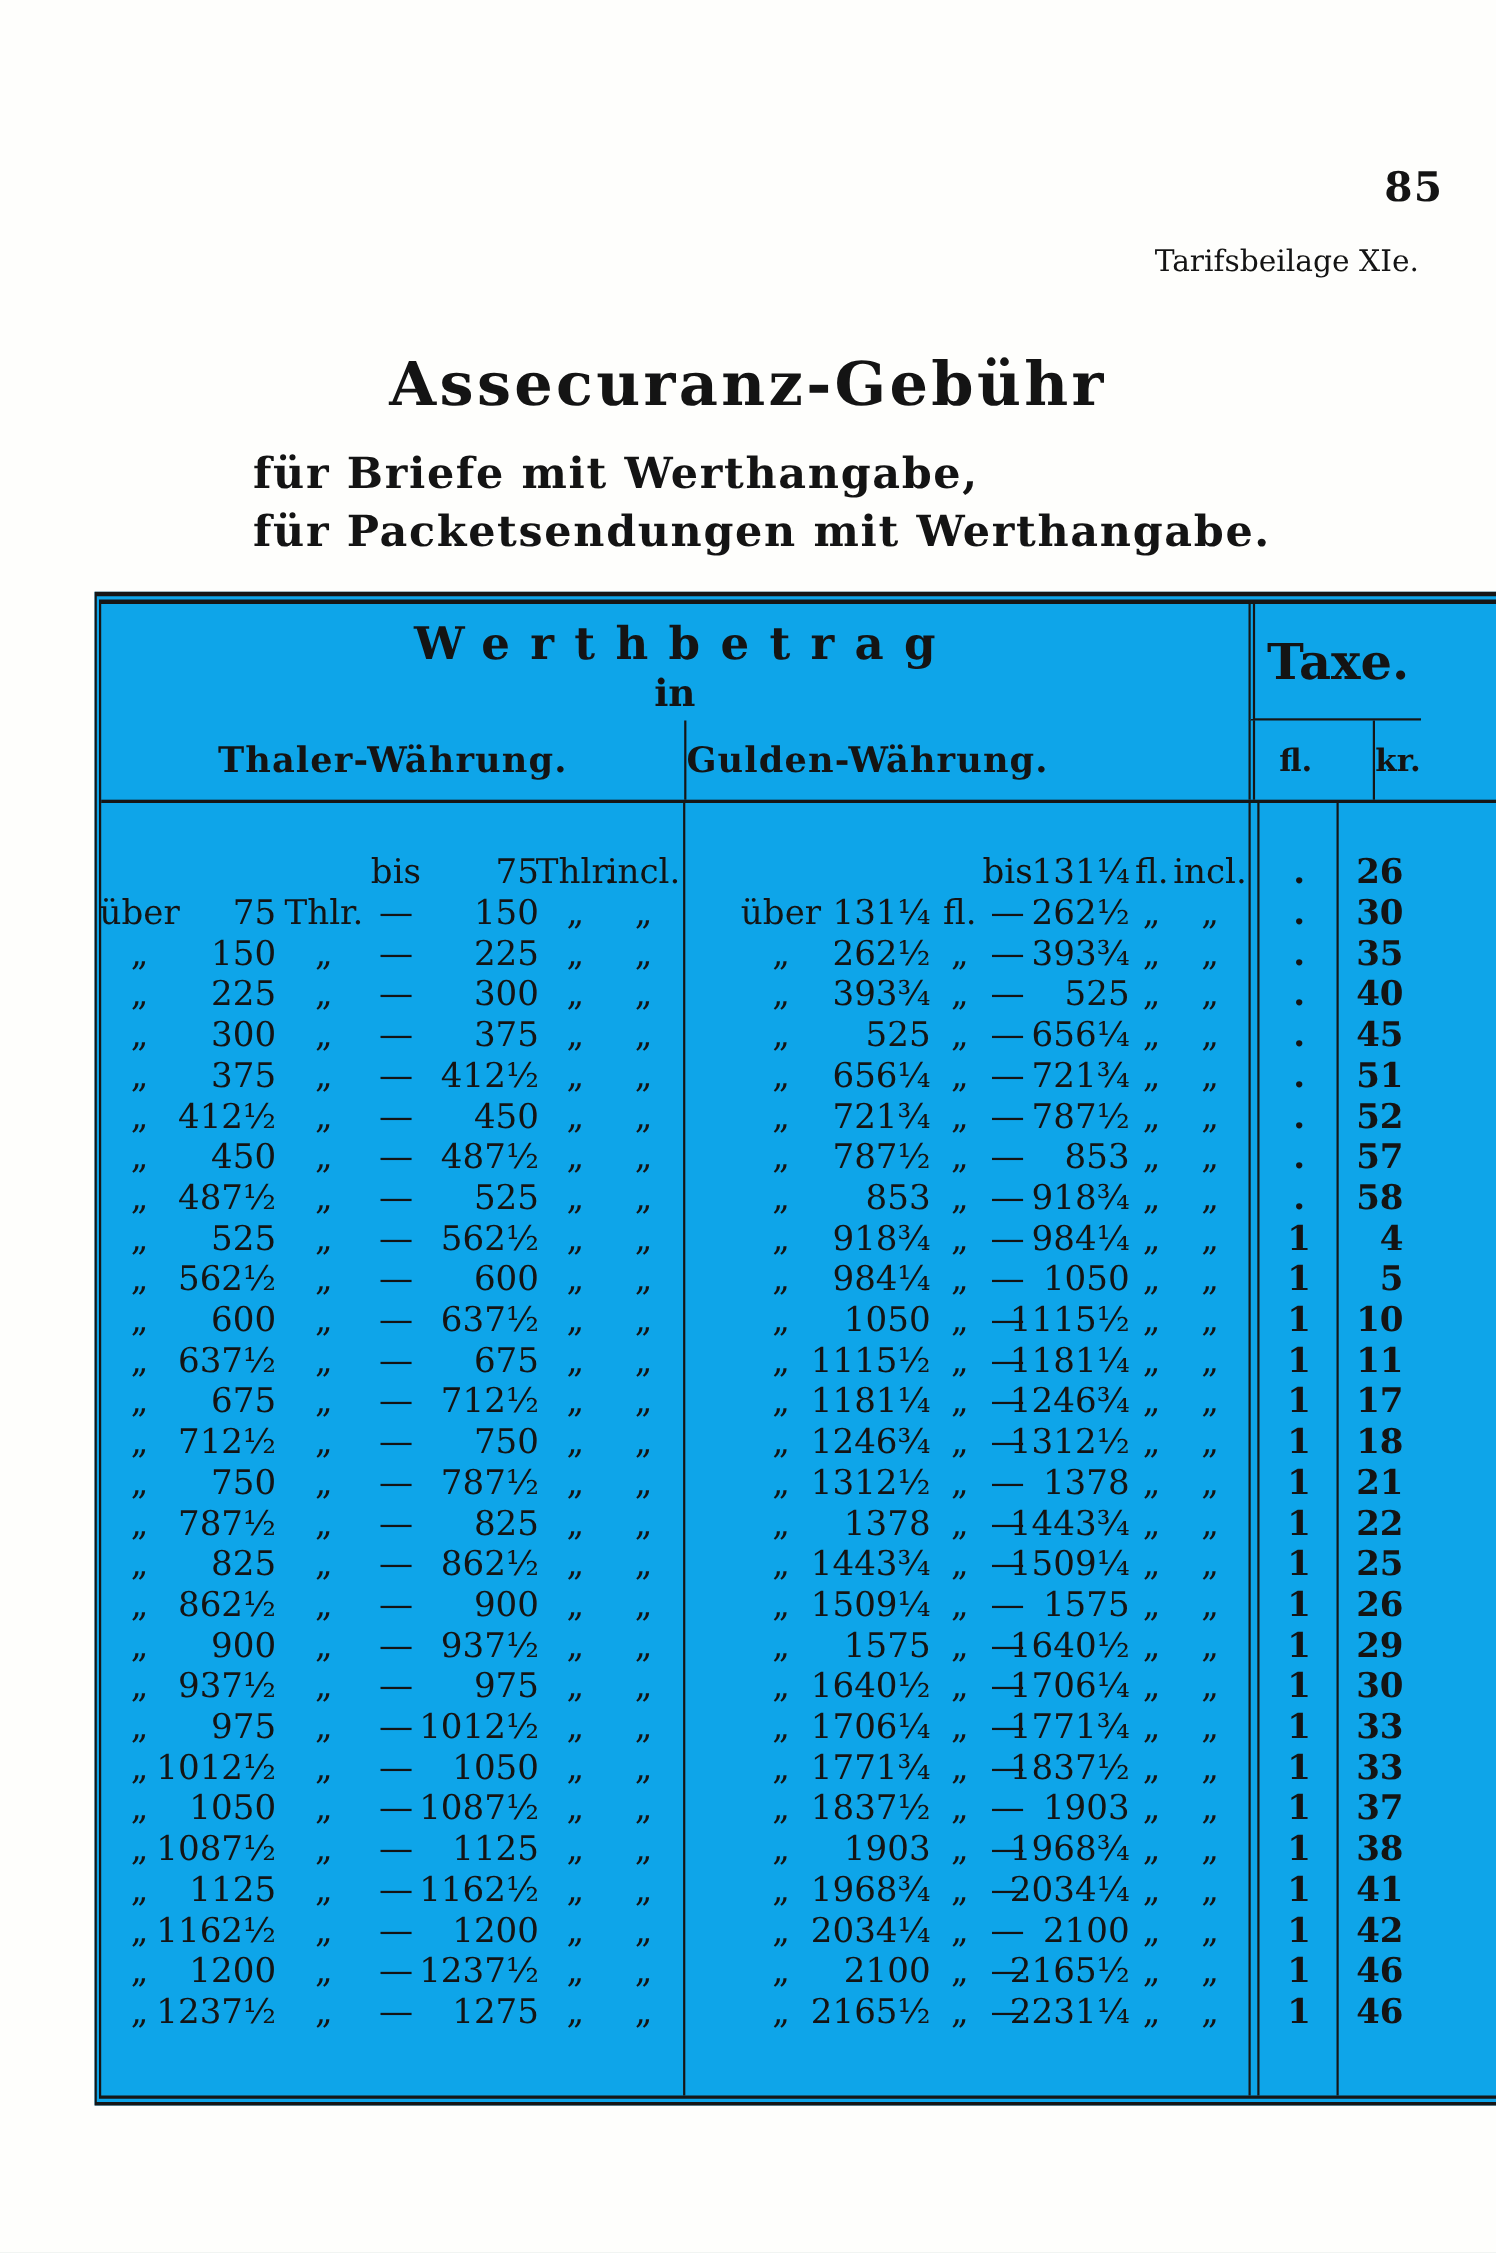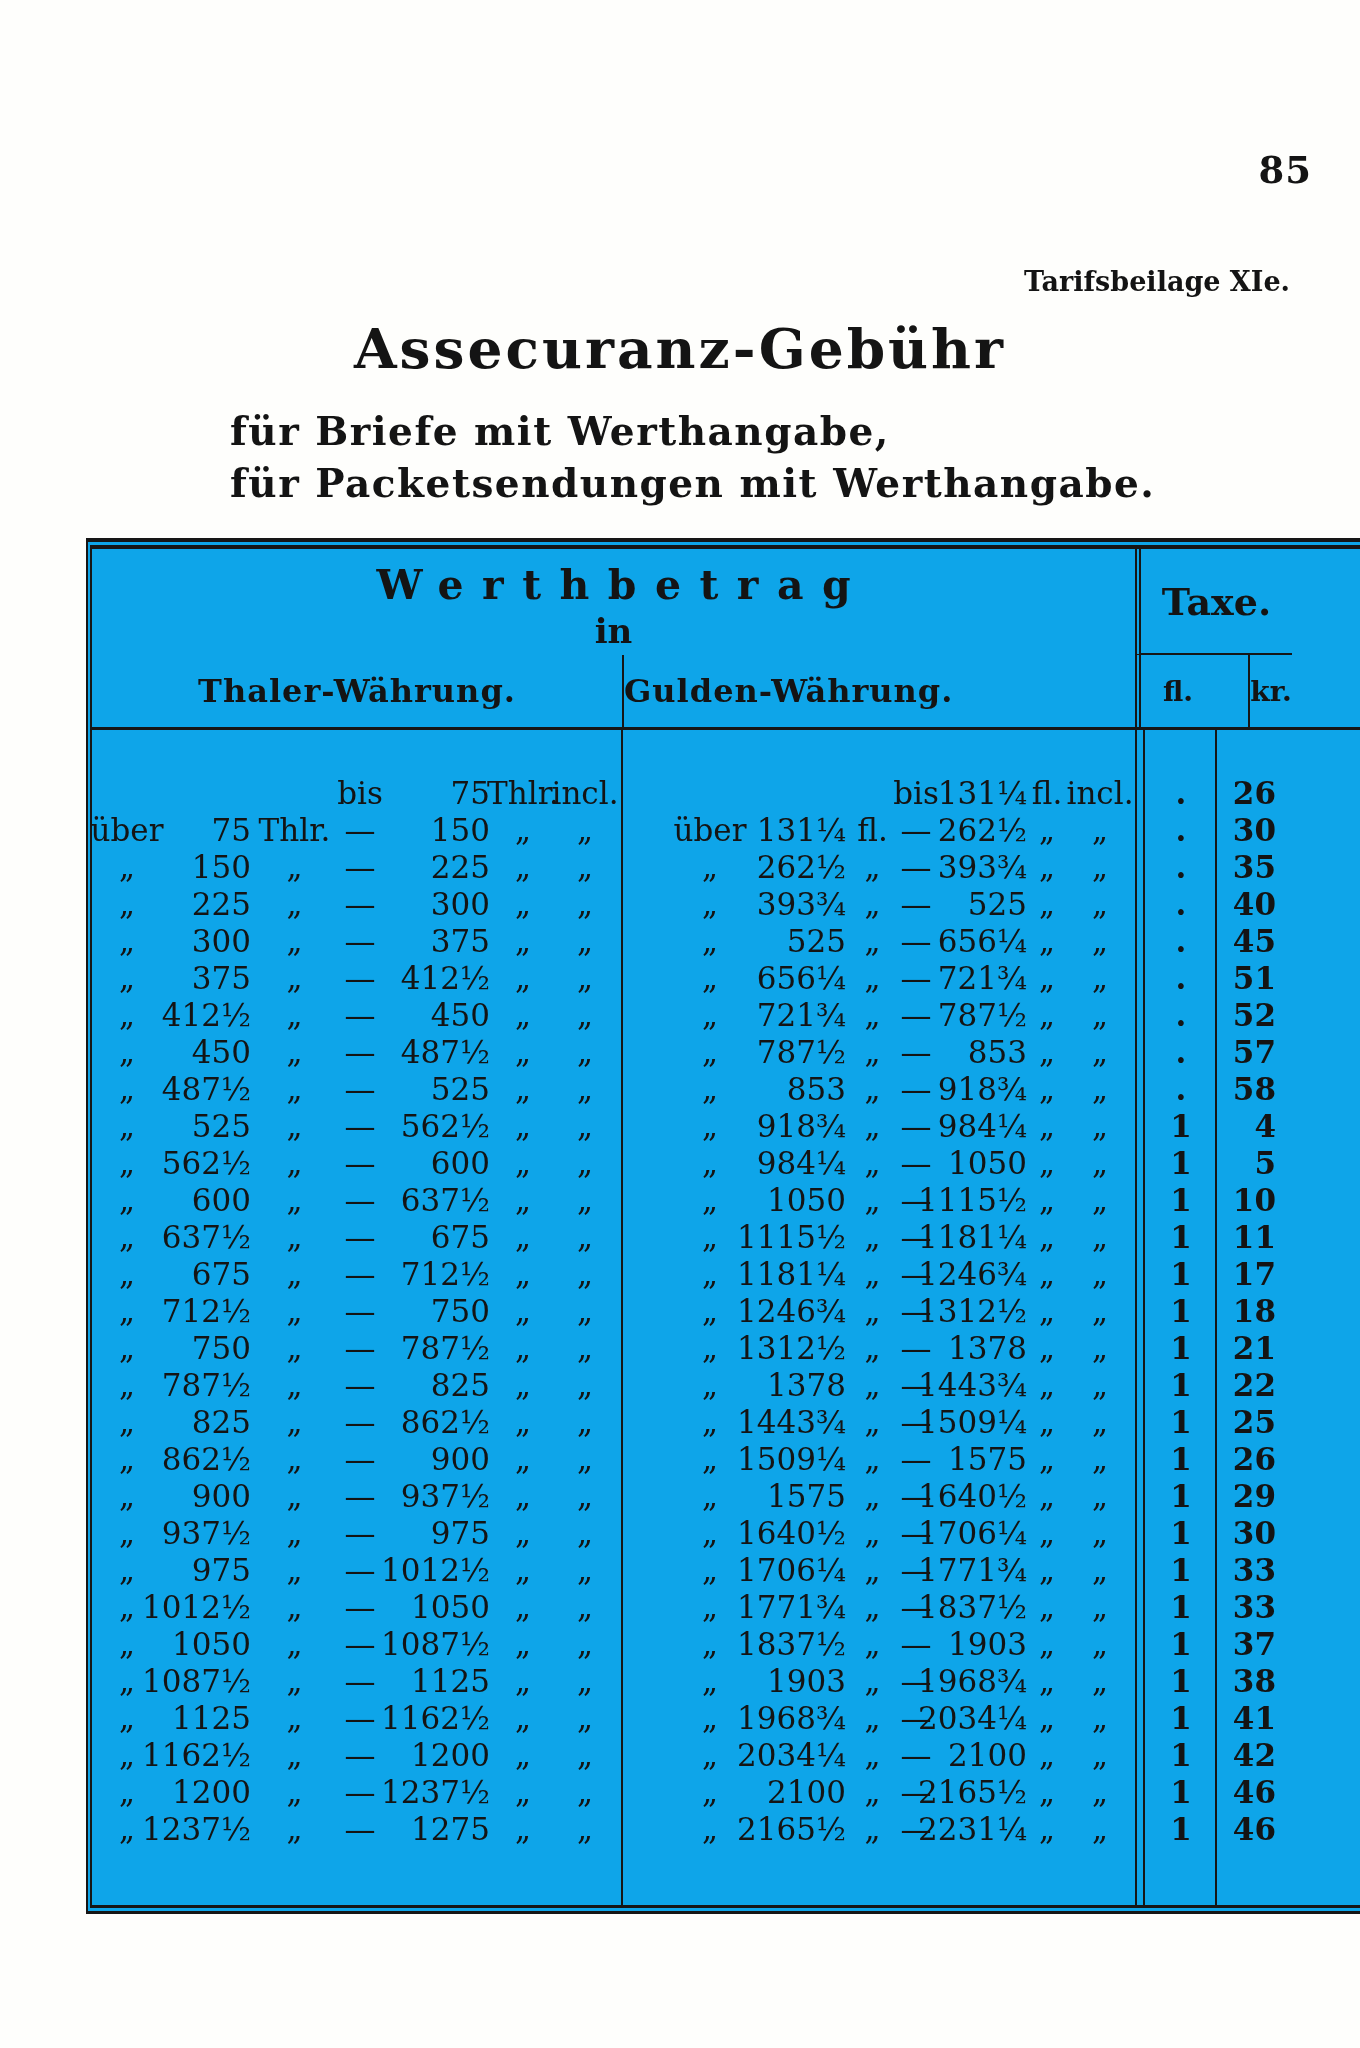--- a/index.html
+++ b/index.html
@@ -10,21 +10,21 @@
     font-family:"DejaVu Serif","Liberation Serif",serif;
     color:#141414;
     overflow:hidden;
   }
   .page-number{
     position:absolute;top:148px;right:48px;
     font-size:37px;font-weight:700;letter-spacing:1px;
   }
   .tariff-label{
     position:absolute;top:222px;right:70px;
-    font-size:27px;font-weight:700;margin-top:44px;
+    font-size:27px;font-weight:400;
   }
   .doc-title{
     position:absolute;top:316px;left:0;width:100%;
     text-align:center;font-size:55px;font-weight:700;letter-spacing:3px;
   }
   .subtitle{position:absolute;left:230px;font-size:39px;font-weight:700;letter-spacing:1.5px;text-align:center;}
   .subtitle-1{top:408px;}
   .subtitle-2{top:460px;}
 
   
@@ -46,21 +46,21 @@
     flex-direction:column;justify-content:flex-start;
     padding-top:12px;
   }
   .werthbetrag{font-size:41px;font-weight:700;letter-spacing:0.45em;padding-left:0.45em;}
   .in-word{font-size:34px;font-weight:700;margin-top:2px;}
   .taxe-cell{
     grid-column:span 2;
     justify-content:center;
     border-left:6px double #161616;
     border-bottom:2px solid #161616;
-    font-size:38px;font-weight:700;
+    font-size:45px;font-weight:700;
   }
   
   .header-b{height:72px;border-bottom:3px solid #161616;}
   .thaler-head{grid-column:span 7;justify-content:center;font-size:32px;font-weight:700;letter-spacing:1px;}
   .gulden-head{grid-column:span 7;justify-content:flex-start;font-size:32px;font-weight:700;letter-spacing:1px;border-left:2px solid #161616;}
   .fl-head{justify-content:center;border-left:6px double #161616;font-size:28px;font-weight:700;}
   .kr-head{justify-content:center;border-left:2px solid #161616;font-size:28px;font-weight:700;margin-left:33px;}
 
   
   .body-grid{position:relative;padding:44px 0 58px 0;grid-auto-rows:37px;}

